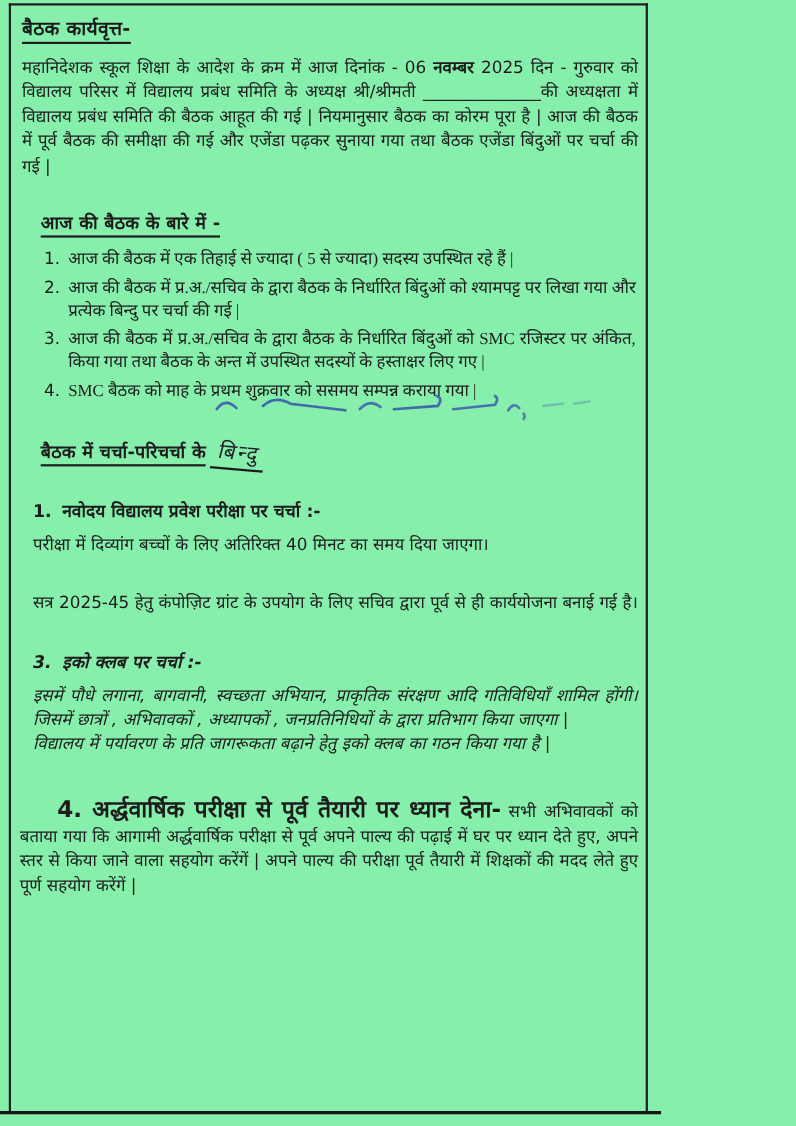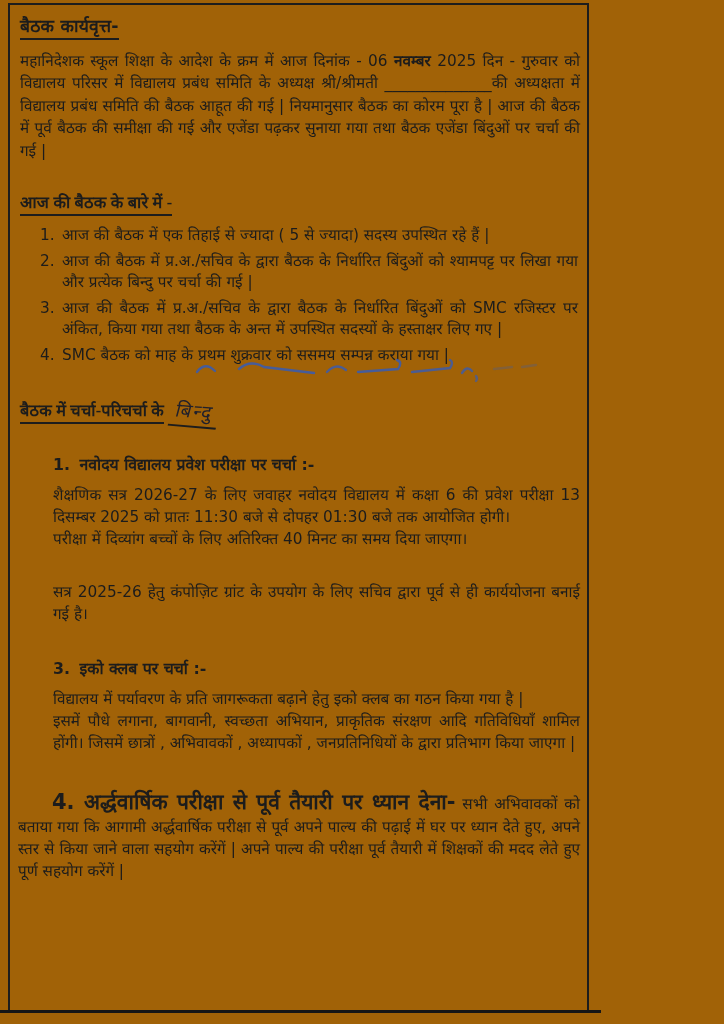--- a/index.html
+++ b/index.html
@@ -7,21 +7,21 @@
   body {
     font-family: "DejaVu Sans", sans-serif;
     background:#ffffff;
     color:#1c1c1c;
     position:relative;
     width:724px; height:1024px;
     overflow:hidden;
   }
   .page {
     position:absolute; inset:0;
-    background:#a16207;
+    background:#86efac;
   }
   
   .frame {
     position:absolute; left:8px; top:3px;
     width:581px; height:1007px;
     border:2px solid #1d1d1d;
     border-bottom:none;
     padding:5px 7px 0 8px;
   }
   .bottom-rule {
@@ -34,50 +34,49 @@
   }
   h1 .u, h2 .u { border-bottom:2px solid #1d1d1d; padding-bottom:1px; display:inline-block; }
   p.intro {
     font-size:15.3px; line-height:22.4px;
     text-align:justify; margin:0 0 0 2px;
   }
   p.intro b { font-weight:bold; }
   .blank { letter-spacing:0; white-space:nowrap; }
   h2 {
     font-size:16.3px; font-weight:bold; letter-spacing:.2px;
-    margin:29px 0 9px 2px;
-    font-family:Liberation Serif, serif;
+    margin:29px 0 9px 19px;
   }
   
   .about-list { margin-top:2px; }
   .li {
     display:flex; align-items:flex-start;
     font-size:15.3px; line-height:21.6px;
     margin:0 0 4px 0; position:relative;
   }
   .li .num { flex:none; width:22px; margin-left:22px; }
-  .li .txt { flex:1; text-align:justify; padding-right:2px; }
+  .li .txt { flex:1; text-align:justify; padding-right:2px;font-family:Liberation Serif, serif; }
   .scribble { position:absolute; left:176px; top:13px; width:344px; height:26px; pointer-events:none; }
   
   .hand {
     display:inline-block;
     font-size:19px; font-weight:500; color:#20202c;
     transform:rotate(5deg) skewX(-10deg) translateY(2px);
     letter-spacing:2px;
     border-bottom:2px solid #1d1d1d;
     padding:0 6px 2px 4px; margin-left:8px;
   }
   
-  .topic { margin-left:35px; margin-right:0; }
+  .topic { margin-left:12px; margin-right:0; }
   .topic h3 { font-size:15.8px; font-weight:bold; margin-bottom:9px; }
   .topic h3 .tnum { margin-right:4px; }
   .topic p { font-size:15.3px; line-height:22.2px; text-align:justify; }
   .t1 { margin-top:27px; }
   .t2 { margin-top:31px; }
-  .t3 { margin-top:31px; }
+  .t3 { margin-top:31px;font-style:italic; }
   .t4 {
     margin:37px 0 0 0;
     font-size:15.3px; line-height:22.4px; text-align:justify;
     text-indent:34px;
   }
   .t4 b { font-size:21px; }
 </style>
 </head>
 <body>
 
@@ -128,34 +127,33 @@
 
     <h2>
       <span class="u">बैठक में चर्चा-परिचर्चा के</span><span class="hand">बिन्दु</span>
     </h2>
 
     <section class="topic t1">
       <h3>
         <span class="tnum">1.</span>
         <span class="u">नवोदय विद्यालय प्रवेश परीक्षा पर चर्चा :-</span>
       </h3>
-      <p>शैक्षणिक सत्र 2026-27 के लिए जवाहर नवोदय विद्यालय में कक्षा 6 की प्रवेश परीक्षा 13 दिसम्बर 2025 को प्रातः 11:30 बजे से दोपहर 01:30 बजे तक आयोजित होगी।</p>
       <p>परीक्षा में दिव्यांग बच्चों के लिए अतिरिक्त 40 मिनट का समय दिया जाएगा।</p>
     </section>
 
     <section class="topic t2">
-      <p>सत्र 2025-26 हेतु कंपोज़िट ग्रांट के उपयोग के लिए सचिव द्वारा पूर्व से ही कार्ययोजना बनाई गई है।</p>
+      <p>सत्र 2025-45 हेतु कंपोज़िट ग्रांट के उपयोग के लिए सचिव द्वारा पूर्व से ही कार्ययोजना बनाई गई है।</p>
     </section>
 
     <section class="topic t3">
       <h3>
         <span class="tnum">3.</span>
         <span class="u">इको क्लब पर चर्चा :-</span>
       </h3>
+      <p>इसमें पौधे लगाना, बागवानी, स्वच्छता अभियान, प्राकृतिक संरक्षण आदि गतिविधियाँ शामिल होंगी। जिसमें छात्रों , अभिवावकों , अध्यापकों , जनप्रतिनिधियों के द्वारा प्रतिभाग किया जाएगा |</p>
       <p>विद्यालय में पर्यावरण के प्रति जागरूकता बढ़ाने हेतु इको क्लब का गठन किया गया है |</p>
-      <p>इसमें पौधे लगाना, बागवानी, स्वच्छता अभियान, प्राकृतिक संरक्षण आदि गतिविधियाँ शामिल होंगी। जिसमें छात्रों , अभिवावकों , अध्यापकों , जनप्रतिनिधियों के द्वारा प्रतिभाग किया जाएगा |</p>
     </section>
 
     <p class="t4"><b><span>4.</span> <span>अर्द्धवार्षिक परीक्षा से पूर्व तैयारी पर ध्यान देना-</span></b><span> सभी अभिवावकों को बताया गया कि आगामी अर्द्धवार्षिक परीक्षा से पूर्व अपने पाल्य की पढ़ाई में घर पर ध्यान देते हुए, अपने स्तर से किया जाने वाला सहयोग करेंगें | अपने पाल्य की परीक्षा पूर्व तैयारी में शिक्षकों की मदद लेते हुए पूर्ण सहयोग करेंगें |</span></p>
 
   </div>
   <div class="bottom-rule"></div>
 </div>
 
 </body></html>

